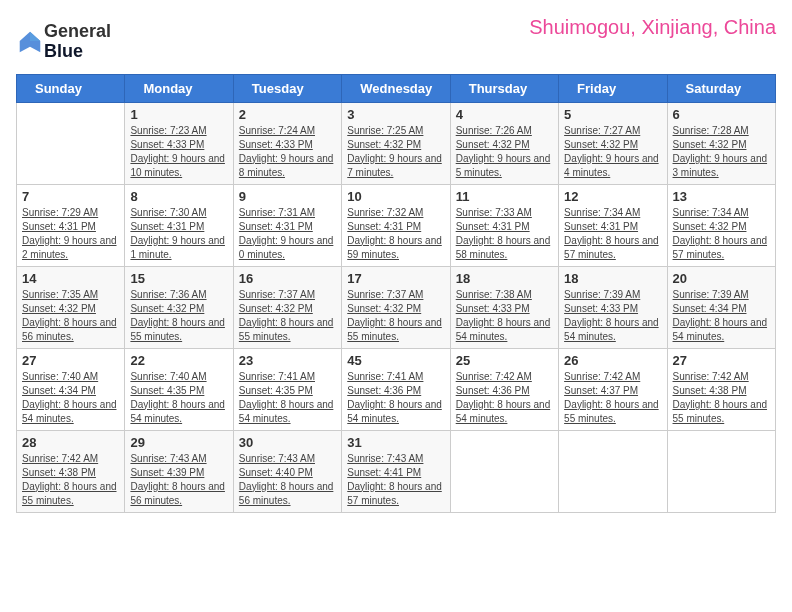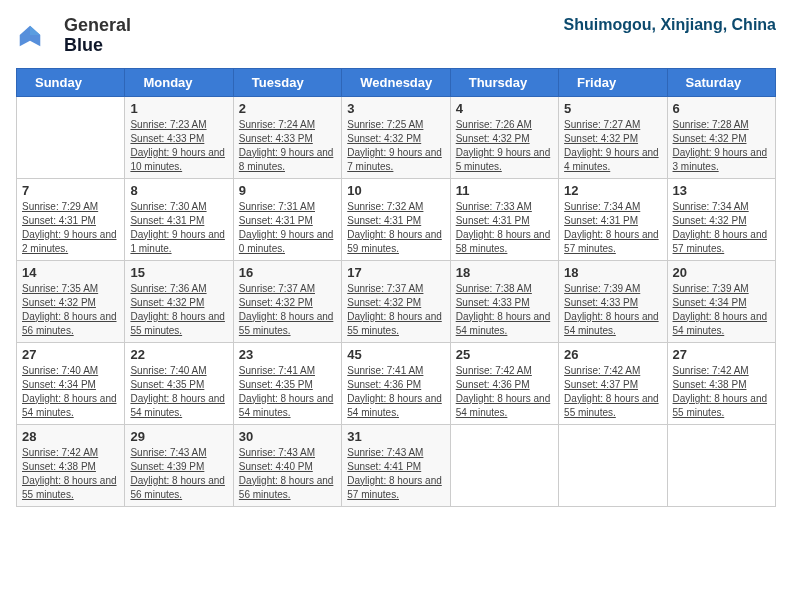--- a/index.html
+++ b/index.html
@@ -12,21 +12,22 @@
     }
     .header {
       display: flex;
       justify-content: space-between;
       align-items: flex-start;
       margin-bottom: 12px;
     }
     .logo {
       display: flex;
       align-items: center;
-      gap: 20px;
+      gap: 0;
+      margin-top: 6px;
     }
     .logo-text {
       font-size: 18px;
       font-weight: bold;
       line-height: 1.1;
     }
     .logo-general { color: #333; }
     .logo-blue { color: #0f172a; text-align: right; }
     .logo-icon {
       width: 28px;
@@ -34,23 +35,22 @@
     }
     .title-block {
       text-align: right;
     }
     .month-title {
       font-size: 32px;
       font-weight: normal;
       color: #333;
     }
     .location-title {
-      font-size: 16px;
-      color: #0c4a6e;
-      font-weight: bold;
+      font-size: 20px;
+      color: #ec4899;
     }
     table {
       width: 100%;
       border-collapse: collapse;
       table-layout: fixed;
     }
     thead tr th {
       background-color: #3a7bd5;
       color: #fff;
       font-size: 13px;

